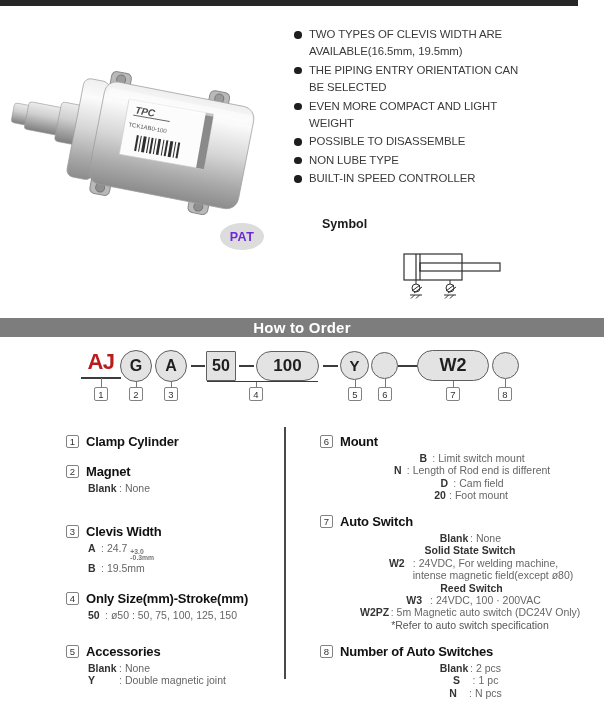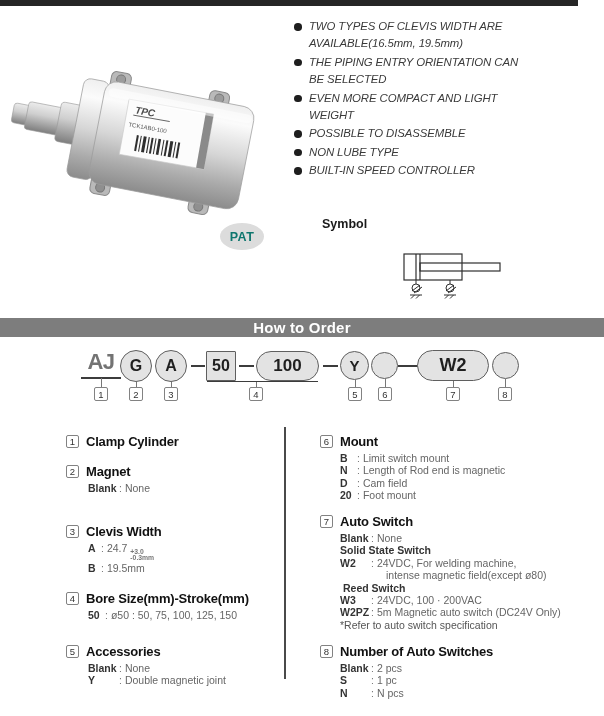--- a/index.html
+++ b/index.html
@@ -5,63 +5,63 @@
   * { margin:0; padding:0; box-sizing:border-box; }
   html,body { background:#ffffff; }
   .page { position:relative; width:604px; height:716px; background:#fff;
           font-family:"Liberation Sans", sans-serif; overflow:hidden; color:#222; }
   .abs { position:absolute; }
 
   
   .topbar { position:absolute; left:0; top:0; width:578px; height:6px; background:#262626; }
 
   
-  .features { position:absolute; left:294px; top:18px; width:306px; list-style:none;font-style:italic; }
+  .features { position:absolute; left:294px; top:26px; width:306px; list-style:none; }
   .features li { position:relative; padding-left:15px; font-size:11.4px; line-height:17.4px;
                  color:#3a3a3a; letter-spacing:-0.1px; white-space:pre-line; margin-bottom:1px; }
   .features li .dot { position:absolute; left:0; top:5px; width:7.5px; height:7.5px;
                       border-radius:50%; background:#1e1e1e; }
 
   
   .pat { position:absolute; left:220px; top:223px; width:44px; height:27px; border-radius:50%;
          background:#dcdcdc; display:flex; align-items:center; justify-content:center;
-         font-size:12.5px; font-weight:bold; color:#0f766e; letter-spacing:0.5px; }
+         font-size:12.5px; font-weight:bold; color:#6d28d9; letter-spacing:0.5px; }
 
   .symbol-label { position:absolute; left:322px; top:217px; font-size:12.5px; font-weight:bold; color:#1a1a1a; }
 
   
   .order-bar { position:absolute; left:0; top:318px; width:604px; height:19px; background:#7d7d7d;
                color:#ffffff; font-size:15px; font-weight:bold; text-align:center; line-height:19px;
                letter-spacing:0.2px; }
 
   
   .circle, .pill, .sqbox { position:absolute; display:flex; align-items:center; justify-content:center;
          border:1.5px solid #5f5f5f; background:#e3e3e3; font-weight:bold; color:#1f1f1f; }
   .circle { border-radius:50%; }
   .pill { border-radius:16px; }
   .sqbox { border-radius:1px; }
   .ajtext { position:absolute; left:80px; top:349px; width:42px; height:28px; font-size:22px;
-            font-weight:bold; color:#737373; text-align:center; letter-spacing:-0.5px; }
+            font-weight:bold; color:#b91c1c; text-align:center; letter-spacing:-0.5px; }
   .dash { position:absolute; top:365px; height:2px; background:#3c3c3c; }
   .uline { position:absolute; background:#3c3c3c; }
   .tick { position:absolute; width:1.2px; background:#777; }
   .dnum { position:absolute; top:387px; width:14px; height:14px; border:1.1px solid #828282;
           background:#fff; color:#333; font-size:9.5px; display:flex; align-items:center;
           justify-content:center; border-radius:2px; }
 
   
   .divider { position:absolute; left:284px; top:427px; width:1.5px; height:252px; background:#4a4a4a; }
   .sec { position:absolute; }
   .sec-head { display:flex; align-items:center; gap:7px; }
   .secnum { width:13px; height:13px; border:1.1px solid #828282; background:#fff; color:#333;
             font-size:9.5px; display:inline-flex; align-items:center; justify-content:center;
             border-radius:2px; flex:none; }
   .sec-title { font-weight:bold; font-size:13px; color:#111; letter-spacing:-0.2px; }
   .sec-rows { margin:3px 0 0 22px; font-size:10.5px; line-height:12.4px; color:#666; }
-  .rcol .sec-rows { margin-left:20px; }
+  .rcol .sec-rows { margin-left:20px;text-align:center; }
   .kv .k { font-weight:bold; color:#333; display:inline-block; min-width:30px; }
   .kv.narrow .k { min-width:12px; }
   .kv.mid .k { min-width:16px; }
   .kv .c { color:#777; padding:0 3px 0 1px; }
   .kv .c::before { content:":"; }
   .subhead { font-weight:bold; color:#333; }
   .subhead.indent { margin-left:3px; }
   .cont { margin-left:46px; }
   .note { color:#555; }
   .tol { display:inline-flex; flex-direction:column; vertical-align:-2px; margin-left:3px;
@@ -238,21 +238,21 @@
             <span>+3.0</span>
             <span>-0.3mm</span>
           </span></div>
       <div class="kv narrow"><span class="k">B</span><span class="c"></span><span class="v">19.5mm</span></div>
     </div>
   </div>
 
   <div class="sec" style="left:66px;top:591px;width:212px">
     <div class="sec-head">
         <span class="secnum">4</span>
-        <span class="sec-title">Bore Size(mm)-Stroke(mm)</span>
+        <span class="sec-title">Only Size(mm)-Stroke(mm)</span>
       </div>
     <div class="sec-rows">
       <div class="kv mid"><span class="k">50</span><span class="c"></span><span class="v">ø50 : 50, 75, 100, 125, 150</span></div>
     </div>
   </div>
 
   <div class="sec" style="left:66px;top:644px;width:212px">
     <div class="sec-head">
         <span class="secnum">5</span>
         <span class="sec-title">Accessories</span>
@@ -263,21 +263,21 @@
     </div>
   </div>
 
   <div class="sec rcol" style="left:320px;top:434px;width:280px">
     <div class="sec-head">
         <span class="secnum">6</span>
         <span class="sec-title">Mount</span>
       </div>
     <div class="sec-rows">
       <div class="kv mid"><span class="k">B</span><span class="c"></span><span class="v">Limit switch mount</span></div>
-      <div class="kv mid"><span class="k">N</span><span class="c"></span><span class="v">Length of Rod end is magnetic</span></div>
+      <div class="kv mid"><span class="k">N</span><span class="c"></span><span class="v">Length of Rod end is different</span></div>
       <div class="kv mid"><span class="k">D</span><span class="c"></span><span class="v">Cam field</span></div>
       <div class="kv mid"><span class="k">20</span><span class="c"></span><span class="v">Foot mount</span></div>
     </div>
   </div>
 
   <div class="sec rcol" style="left:320px;top:514px;width:280px">
     <div class="sec-head">
         <span class="secnum">7</span>
         <span class="sec-title">Auto Switch</span>
       </div>

